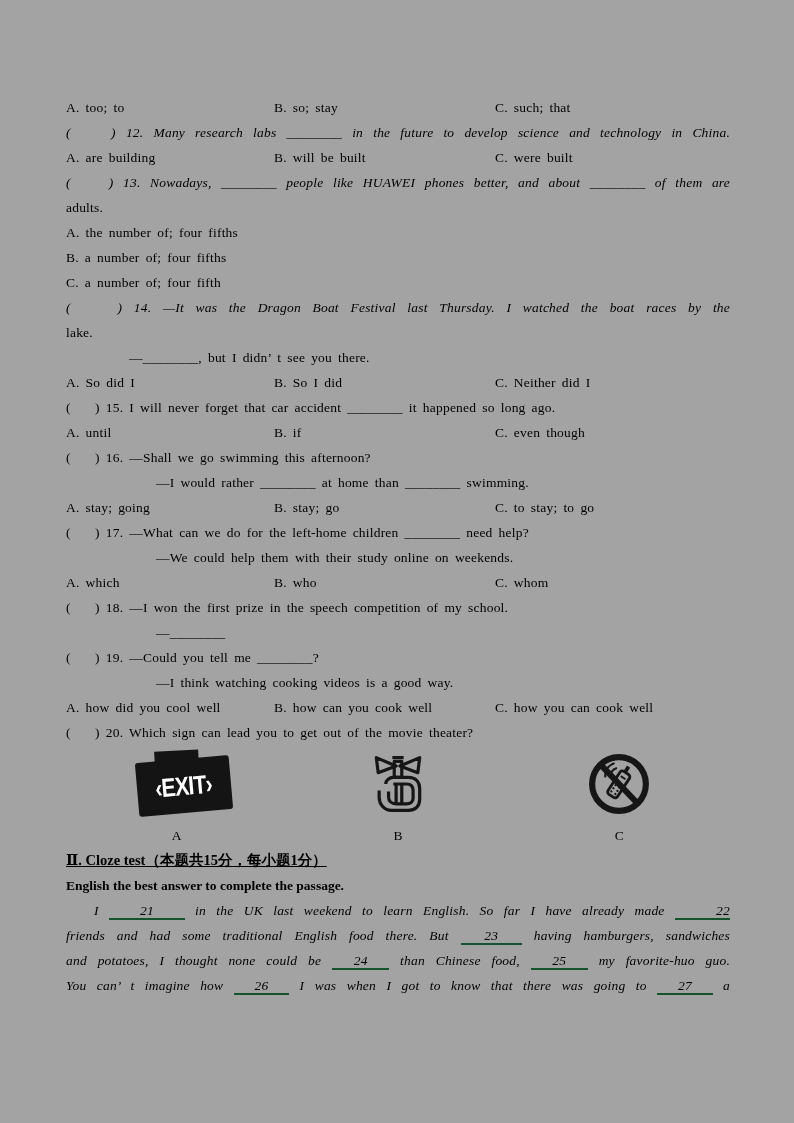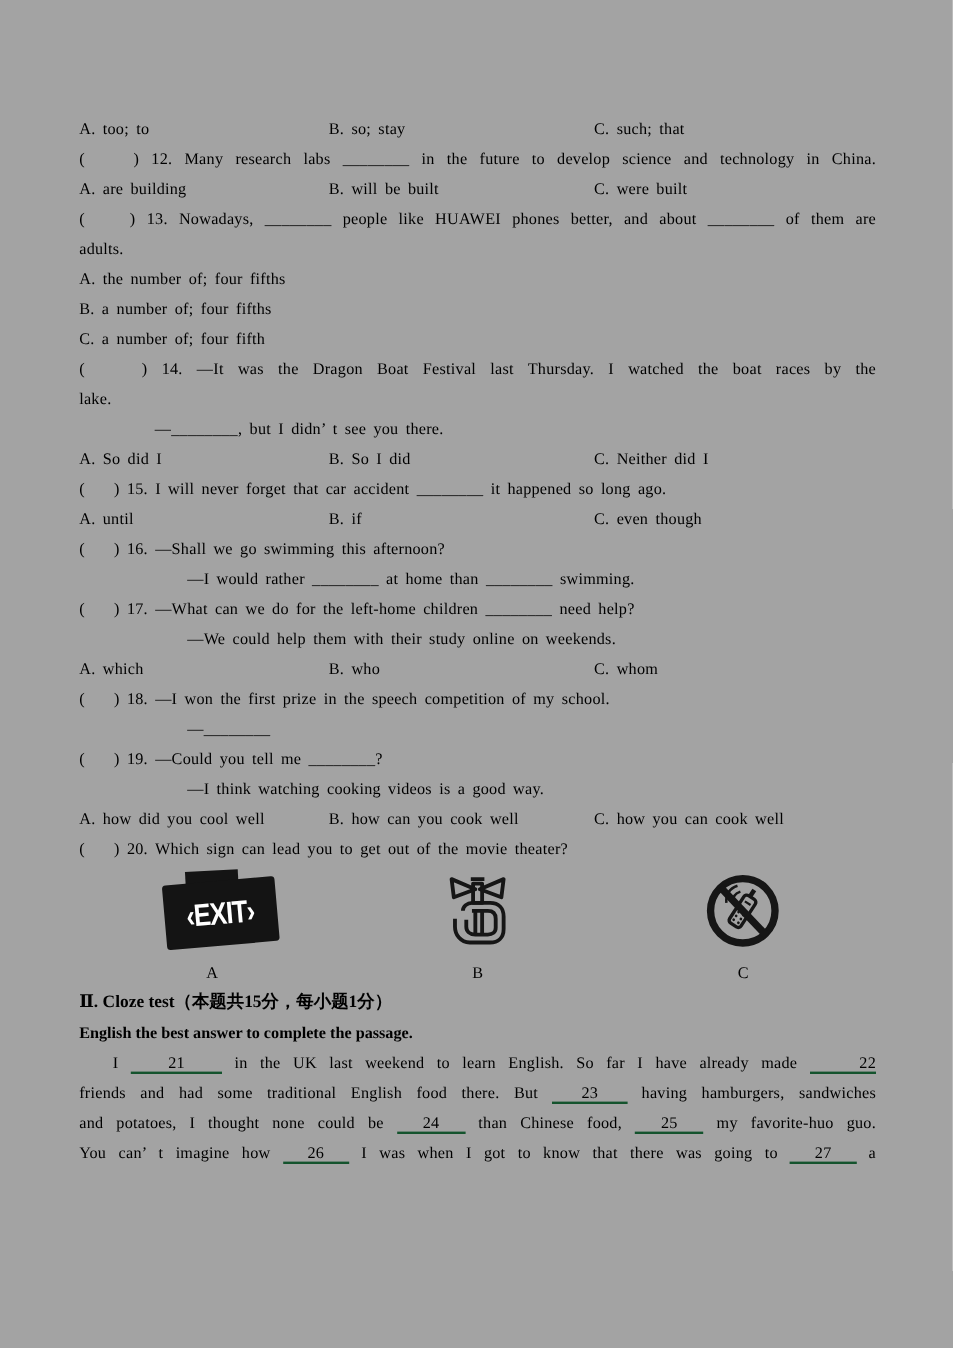--- a/index.html
+++ b/index.html
@@ -16,38 +16,39 @@
   }
   .line{
     height:25px;line-height:25px;
     white-space:pre;
     word-spacing:2.5px;letter-spacing:0.2px;
   }
   .just{
     white-space:normal;
     text-align:justify;
     text-align-last:justify;
+    font-style:italic;
   }
   .reply{padding-left:63px;}
   .reply2{padding-left:90px;}
   .par{text-indent:28px;}
   .opt3{display:flex;}
   .opt3 .col{white-space:pre;}
   .opt3 .col-a{width:208px;}
   .opt3 .col-b{width:221px;}
   .opt3 .col-c{flex:1;}
   .blank{
     text-decoration:none;
     border-bottom:2px solid #14532d;
   }
   .signs-row{height:78px;display:flex;align-items:center;}
   .sign-cell{width:222px;height:78px;display:flex;align-items:center;justify-content:center;}
   .labels-row{display:flex;height:25px;line-height:25px;}
   .labels-row .slabel{width:222px;text-align:center;}
-  .sec2-head{height:25px;line-height:25px;font-weight:bold;font-size:14.5px;white-space:pre;}
+  .sec2-head{height:25px;line-height:25px;font-weight:bold;font-size:14.5px;white-space:pre;text-decoration:underline;}
   .sec2-sub{height:25px;line-height:25px;font-weight:bold;white-space:pre;}
   
   .exitwrap{position:relative;transform:rotate(-5deg);margin-left:14px;margin-top:4px;}
   .exit-tab{position:absolute;top:-9px;left:20px;width:44px;height:13px;background:#141414;transform:rotate(2deg);}
   .exit-plate{
     position:relative;width:94px;height:54px;background:#141414;border-radius:3px;
     display:flex;align-items:center;justify-content:center;
   }
   .exit-text{
     color:#fff;font-family:"Liberation Sans","DejaVu Sans",sans-serif;
@@ -71,20 +72,21 @@
       <div class="line t">B. a number of; four fifths</div>
       <div class="line t">C. a number of; four fifth</div>
       <div class="line t just">(&nbsp;&nbsp;&nbsp;&nbsp;) 14. —It was the Dragon Boat Festival last Thursday. I watched the boat races by the</div>
       <div class="line t">lake.</div>
       <div class="line t reply">—________, but I didn’ t see you there.</div>
       <div class="line opt3"><span class="col col-a">A. So did I</span><span class="col col-b">B. So I did</span><span class="col col-c">C. Neither did I</span></div>
       <div class="line t">(&nbsp;&nbsp;&nbsp;&nbsp;) 15. I will never forget that car accident ________ it happened so long ago.</div>
       <div class="line opt3"><span class="col col-a">A. until</span><span class="col col-b">B. if</span><span class="col col-c">C. even though</span></div>
       <div class="line t">(&nbsp;&nbsp;&nbsp;&nbsp;) 16. —Shall we go swimming this afternoon?</div>
       <div class="line t reply2">—I would rather ________ at home than ________ swimming.</div>
+      <div class="line opt3"><span class="col col-a">A. stay; going</span><span class="col col-b">B. stay; go</span><span class="col col-c">C. to stay; to go</span></div>
       <div class="line t">(&nbsp;&nbsp;&nbsp;&nbsp;) 17. —What can we do for the left-home children ________ need help?</div>
       <div class="line t reply2">—We could help them with their study online on weekends.</div>
       <div class="line opt3"><span class="col col-a">A. which</span><span class="col col-b">B. who</span><span class="col col-c">C. whom</span></div>
       <div class="line t">(&nbsp;&nbsp;&nbsp;&nbsp;) 18. —I won the first prize in the speech competition of my school.</div>
       <div class="line t reply2">—________</div>
       <div class="line t">(&nbsp;&nbsp;&nbsp;&nbsp;) 19. —Could you tell me ________?</div>
       <div class="line t reply2">—I think watching cooking videos is a good way.</div>
       <div class="line opt3"><span class="col col-a">A. how did you cool well</span><span class="col col-b">B. how can you cook well</span><span class="col col-c">C. how you can cook well</span></div>
       <div class="line t">(&nbsp;&nbsp;&nbsp;&nbsp;) 20. Which sign can lead you to get out of the movie theater?</div>
     </div>

